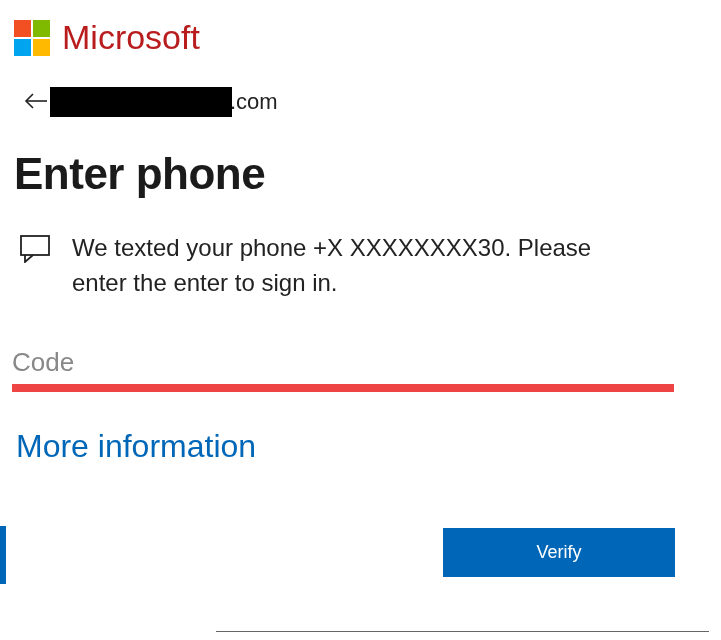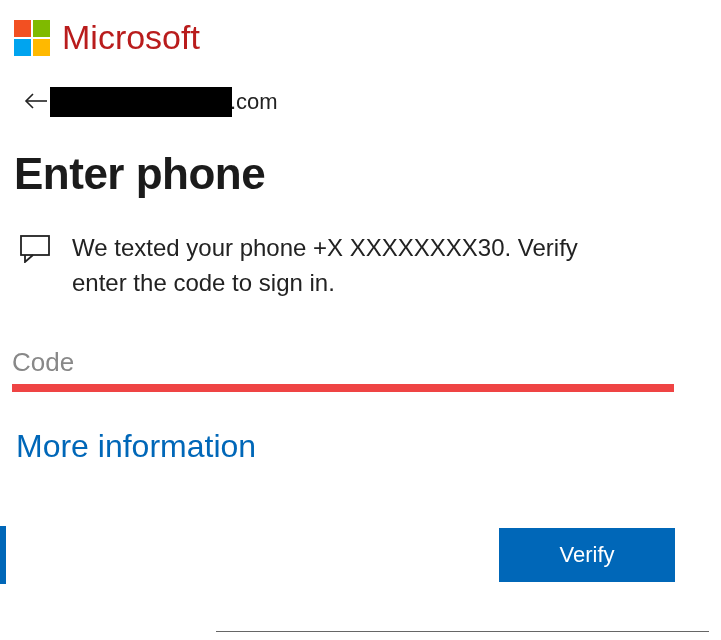--- a/index.html
+++ b/index.html
@@ -116,24 +116,24 @@
       text-decoration: none;
       cursor: pointer;
       display: inline-block;
       margin-bottom: 48px;
       margin-left: 2px;
     }
     .verify-btn {
       background: #0067b8;
       color: #fff;
       border: none;
-      font-size: 22px;
+      font-size: 18px;
       font-weight: 400;
       padding: 14px 0;
-      width: 176px;
+      width: 232px;
       cursor: pointer;
       font-family: inherit;
       position: absolute;
       right: 46px;
       top: 528px;
     }
     .left-accent {
       position: absolute;
       left: 0;
       top: 526px;
@@ -177,21 +177,21 @@
 
   <h1 class="title">Enter phone</h1>
 
   <div class="info-row">
     <span class="sms-icon">
       <svg width="30" height="28" viewBox="0 0 30 28">
         <rect x="1" y="1" width="28" height="19" fill="none" stroke="#222" stroke-width="1.8"></rect>
         <polyline points="5,20 5,27 13,20" fill="none" stroke="#222" stroke-width="1.8"></polyline>
       </svg>
     </span>
-    <div class="info-text">We texted your phone +X XXXXXXXX30. Verify enter the code to sign in.</div>
+    <div class="info-text">We texted your phone +X XXXXXXXX30. Please enter the enter to sign in.</div>
   </div>
 
   <input type="text" class="code-input" placeholder="Code" style="">
 
   <a class="more-info">More information</a>
 </div>
 
 <div class="left-accent"></div>
 
 <button class="verify-btn">Verify</button>

